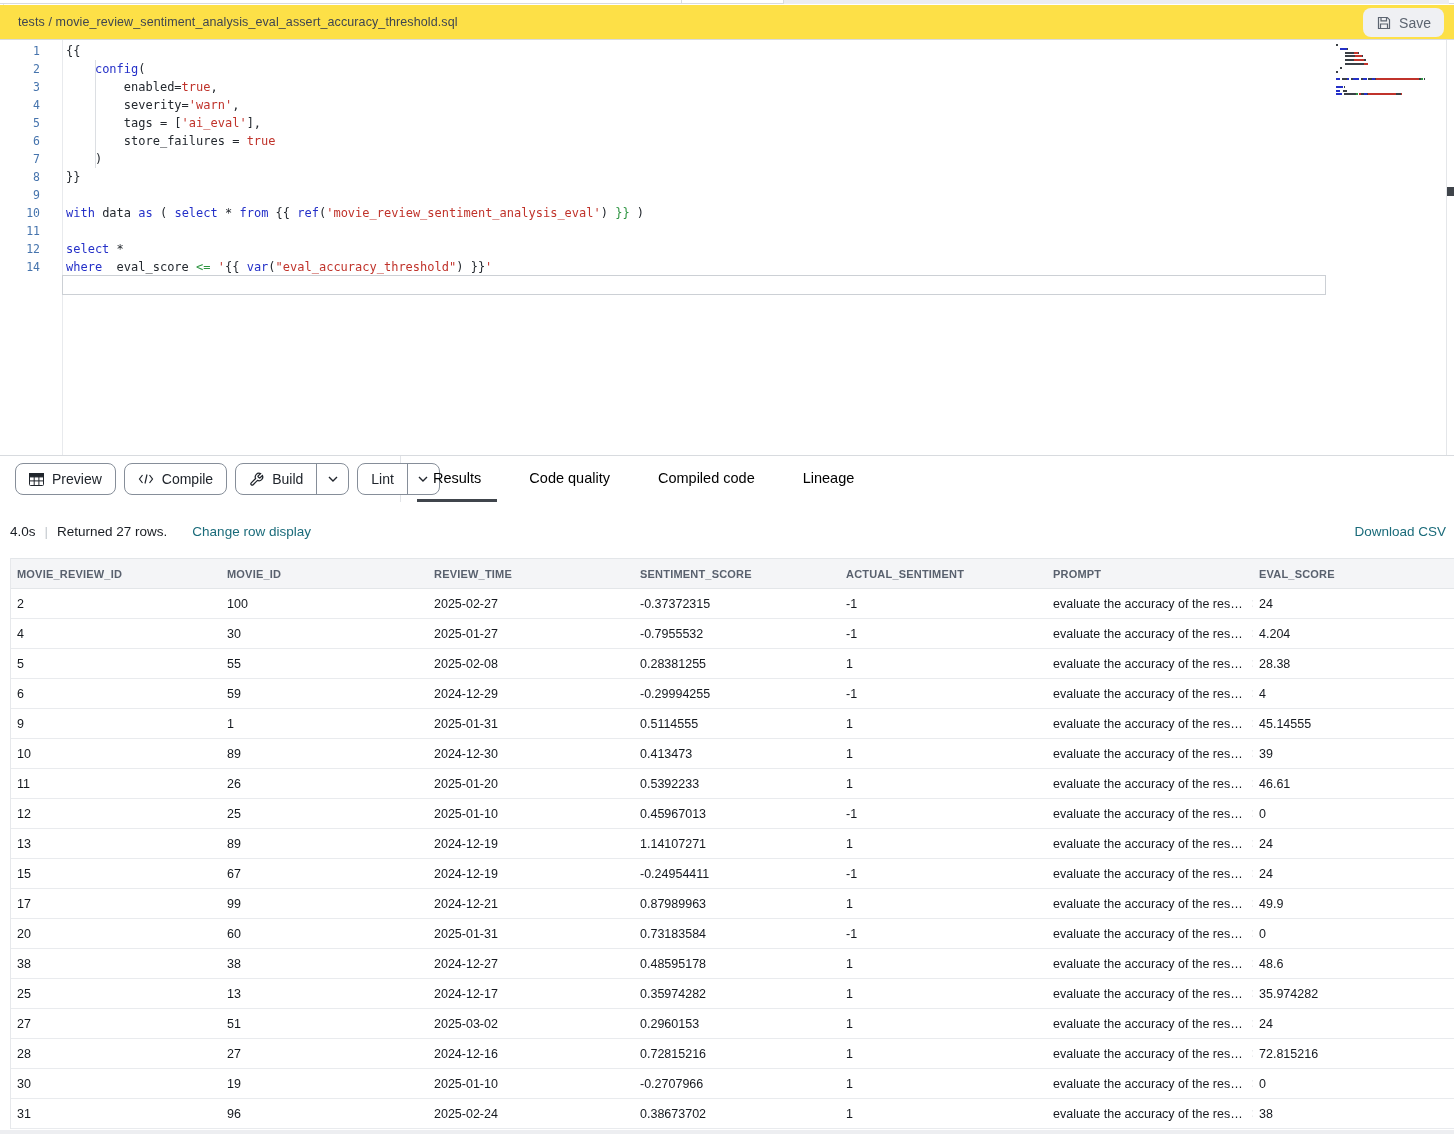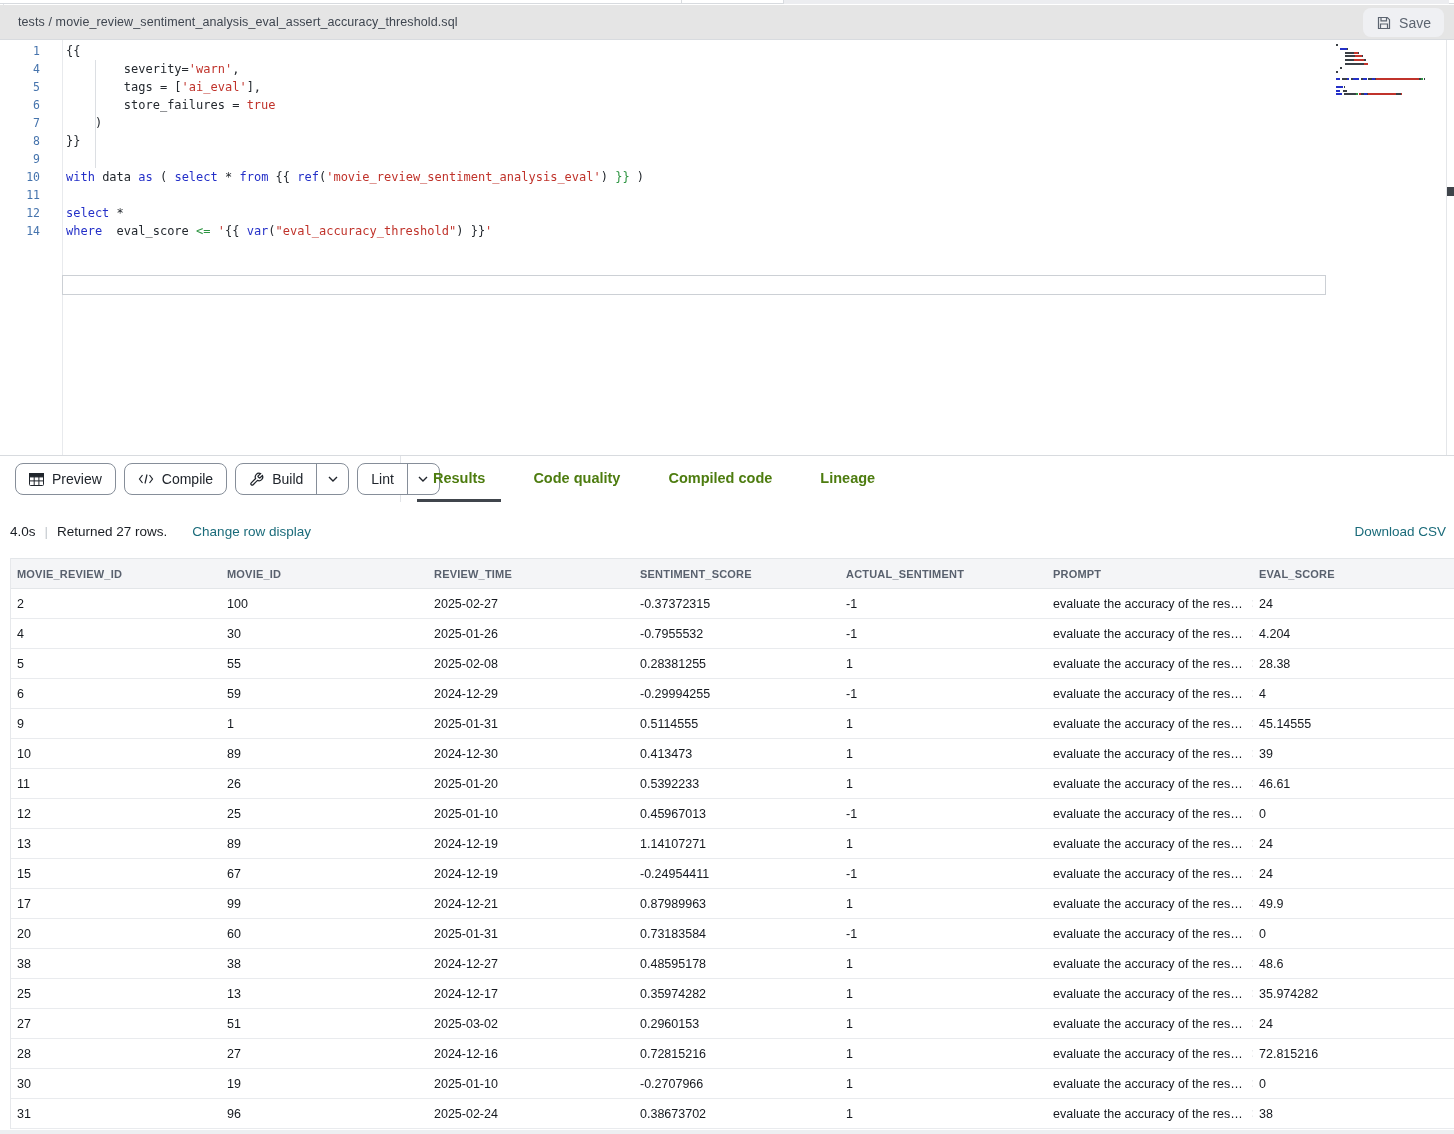--- a/index.html
+++ b/index.html
@@ -7,21 +7,21 @@
   body { font-family:"Liberation Sans", sans-serif; color:#1c2127; }
   .app { position:relative; width:1454px; height:1134px; overflow:hidden; background:#fff; }
 
   
   .top-strip { position:absolute; left:0; top:0; width:1454px; height:4px; background:#fff; border-bottom:1px solid #d8dbdf; }
   .ts-div { position:absolute; left:681px; top:0; height:4px; border-left:1px solid #d8dbdf; }
   .ts-gray { position:absolute; left:783px; right:5px; top:0; height:4px; background:#ecedf0; border-left:1px solid #d8dbdf; }
   .left-edge { position:absolute; left:3px; top:4px; height:451px; border-left:1px solid #e2e4e8; }
 
   
-  .crumb-bar { position:absolute; left:0; top:5px; width:1454px; height:35px; border-bottom:1px solid #d8dbdf; display:flex; align-items:center; padding-left:18px; background:#e5e5e5; }
+  .crumb-bar { position:absolute; left:0; top:5px; width:1454px; height:35px; border-bottom:1px solid #d8dbdf; display:flex; align-items:center; padding-left:18px; background:#fde047; }
   .breadcrumb { font-size:12.5px; color:#3f4650; letter-spacing:.1px; }
   .save-btn { position:absolute; right:10px; top:3px; height:29px; padding:0 13px; background:#eff0f3; border:none; border-radius:8px; display:flex; align-items:center; gap:7px; font-family:"Liberation Sans",sans-serif; font-size:14px; color:#5c6470; cursor:pointer; }
 
   
   .editor { position:absolute; left:0; top:40px; width:1454px; height:415px; background:#fff; }
   #code-lines { position:absolute; left:0; top:2px; font-family:"DejaVu Sans Mono", monospace; font-size:12px; }
   .code-line { height:18px; line-height:18px; white-space:pre; }
   .ln { display:inline-block; width:40px; margin-right:26px; text-align:right; color:#4674ad; font-size:11.5px; }
   .tok-p { color:#24292f; } .tok-k { color:#2430c8; } .tok-s { color:#c0332b; } .tok-o { color:#2c9440; }
   .gutter-line { position:absolute; left:62px; top:0; height:415px; border-left:1px solid #e8eaed; }
@@ -36,21 +36,21 @@
   .scroll-thumb { position:absolute; left:1447px; top:147px; width:7px; height:9px; background:#3f444a; }
 
   
   .toolbar-row { position:absolute; left:0; top:455px; width:1454px; height:50px; border-top:1px solid #d8dbdf; background:#fff; }
   .pane-div { position:absolute; left:400px; top:0; height:46px; border-left:1px solid #e2e4e8; }
   .btn-group { position:absolute; left:15px; top:7px; display:flex; gap:8px; }
   .tbtn { height:32px; display:flex; align-items:center; background:#fff; border:1px solid #868e99; border-radius:8px; font-family:"Liberation Sans",sans-serif; font-size:14px; font-weight:500; color:#20252c; cursor:pointer; padding:0; }
   .tbtn .main { display:flex; align-items:center; gap:8px; padding:0 13px; height:100%; }
   .tbtn .chev { display:flex; align-items:center; justify-content:center; width:32px; height:100%; border-left:1px solid #868e99; }
   .tabs { position:absolute; left:401px; top:0; height:46px; display:flex; }
-  .tab { background:none; border:none; border-bottom:3px solid transparent; margin-left:16px; padding:0 16px; font-family:"Liberation Sans",sans-serif; font-size:14.5px; color:#4d7c0f; cursor:pointer; display:flex; align-items:center;font-weight:bold; }
+  .tab { background:none; border:none; border-bottom:3px solid transparent; margin-left:16px; padding:0 16px; font-family:"Liberation Sans",sans-serif; font-size:14.5px; color:#000000; cursor:pointer; display:flex; align-items:center; }
   .tab.active { border-bottom-color:#40454c; }
 
   
   .status-row { position:absolute; left:0; top:505px; width:1454px; height:52px; display:flex; align-items:center; font-size:13.5px; color:#191d23; }
   .status-left { margin-left:10px; display:flex; align-items:flex-start; }
   .status-sep { color:#c3c8cd; margin:0 9px; }
   .link { color:#1a6b7a; cursor:pointer; }
   .change-link { margin-left:25px; }
   .download-link { position:absolute; right:8px; }
 
@@ -86,20 +86,22 @@
       <span>Save</span>
     </button>
   </header>
 
   <section class="editor">
     <div class="gutter-line"></div>
     <div class="indent-guide"></div>
     <div class="active-line-box"></div>
     <div id="code-lines">
         <div class="code-line"><span class="ln">1</span><span class="tok-p">{{</span></div>
+        <div class="code-line"><span class="ln">2</span><span class="tok-p">    </span><span class="tok-k">config</span><span class="tok-p">(</span></div>
+        <div class="code-line"><span class="ln">3</span><span class="tok-p">        enabled=</span><span class="tok-s">true</span><span class="tok-p">,</span></div>
         <div class="code-line"><span class="ln">4</span><span class="tok-p">        severity=</span><span class="tok-s">'warn'</span><span class="tok-p">,</span></div>
         <div class="code-line"><span class="ln">5</span><span class="tok-p">        tags = [</span><span class="tok-s">'ai_eval'</span><span class="tok-p">],</span></div>
         <div class="code-line"><span class="ln">6</span><span class="tok-p">        store_failures = </span><span class="tok-s">true</span></div>
         <div class="code-line"><span class="ln">7</span><span class="tok-p">    )</span></div>
         <div class="code-line"><span class="ln">8</span><span class="tok-p">}}</span></div>
         <div class="code-line"><span class="ln">9</span></div>
         <div class="code-line"><span class="ln">10</span><span class="tok-k">with</span><span class="tok-p"> data </span><span class="tok-k">as</span><span class="tok-p"> ( </span><span class="tok-k">select</span><span class="tok-p"> * </span><span class="tok-k">from</span><span class="tok-p"> {{ </span><span class="tok-k">ref</span><span class="tok-p">(</span><span class="tok-s">'movie_review_sentiment_analysis_eval'</span><span class="tok-p">) </span><span class="tok-o">}}</span><span class="tok-p"> )</span></div>
         <div class="code-line"><span class="ln">11</span></div>
         <div class="code-line"><span class="ln">12</span><span class="tok-k">select</span><span class="tok-p"> *</span></div>
         <div class="code-line"><span class="ln">14</span><span class="tok-k">where</span><span class="tok-p">  eval_score </span><span class="tok-o">&lt;=</span><span class="tok-p"> </span><span class="tok-s">'</span><span class="tok-p">{{ </span><span class="tok-k">var</span><span class="tok-p">(</span><span class="tok-s">"eval_accuracy_threshold"</span><span class="tok-p">) }}</span><span class="tok-s">'</span></div>
@@ -291,21 +293,21 @@
             <span>evaluate the accuracy of the res…</span>
             <span><svg width="9" height="9" viewBox="0 0 9 9" fill="none" stroke="#454c56" stroke-width="1.3">
                 <path d="M3 1.5 L6.5 4.5 L3 7.5"></path>
               </svg></span>
           </div>
           <div class="td">24</div>
         </div>
         <div class="tr grid-row">
           <div class="td">4</div>
           <div class="td">30</div>
-          <div class="td">2025-01-26</div>
+          <div class="td">2025-01-27</div>
           <div class="td">-0.7955532</div>
           <div class="td">-1</div>
           <div class="td td-prompt">
             <span>evaluate the accuracy of the res…</span>
             <span><svg width="9" height="9" viewBox="0 0 9 9" fill="none" stroke="#454c56" stroke-width="1.3">
                 <path d="M3 1.5 L6.5 4.5 L3 7.5"></path>
               </svg></span>
           </div>
           <div class="td">4.204</div>
         </div>

